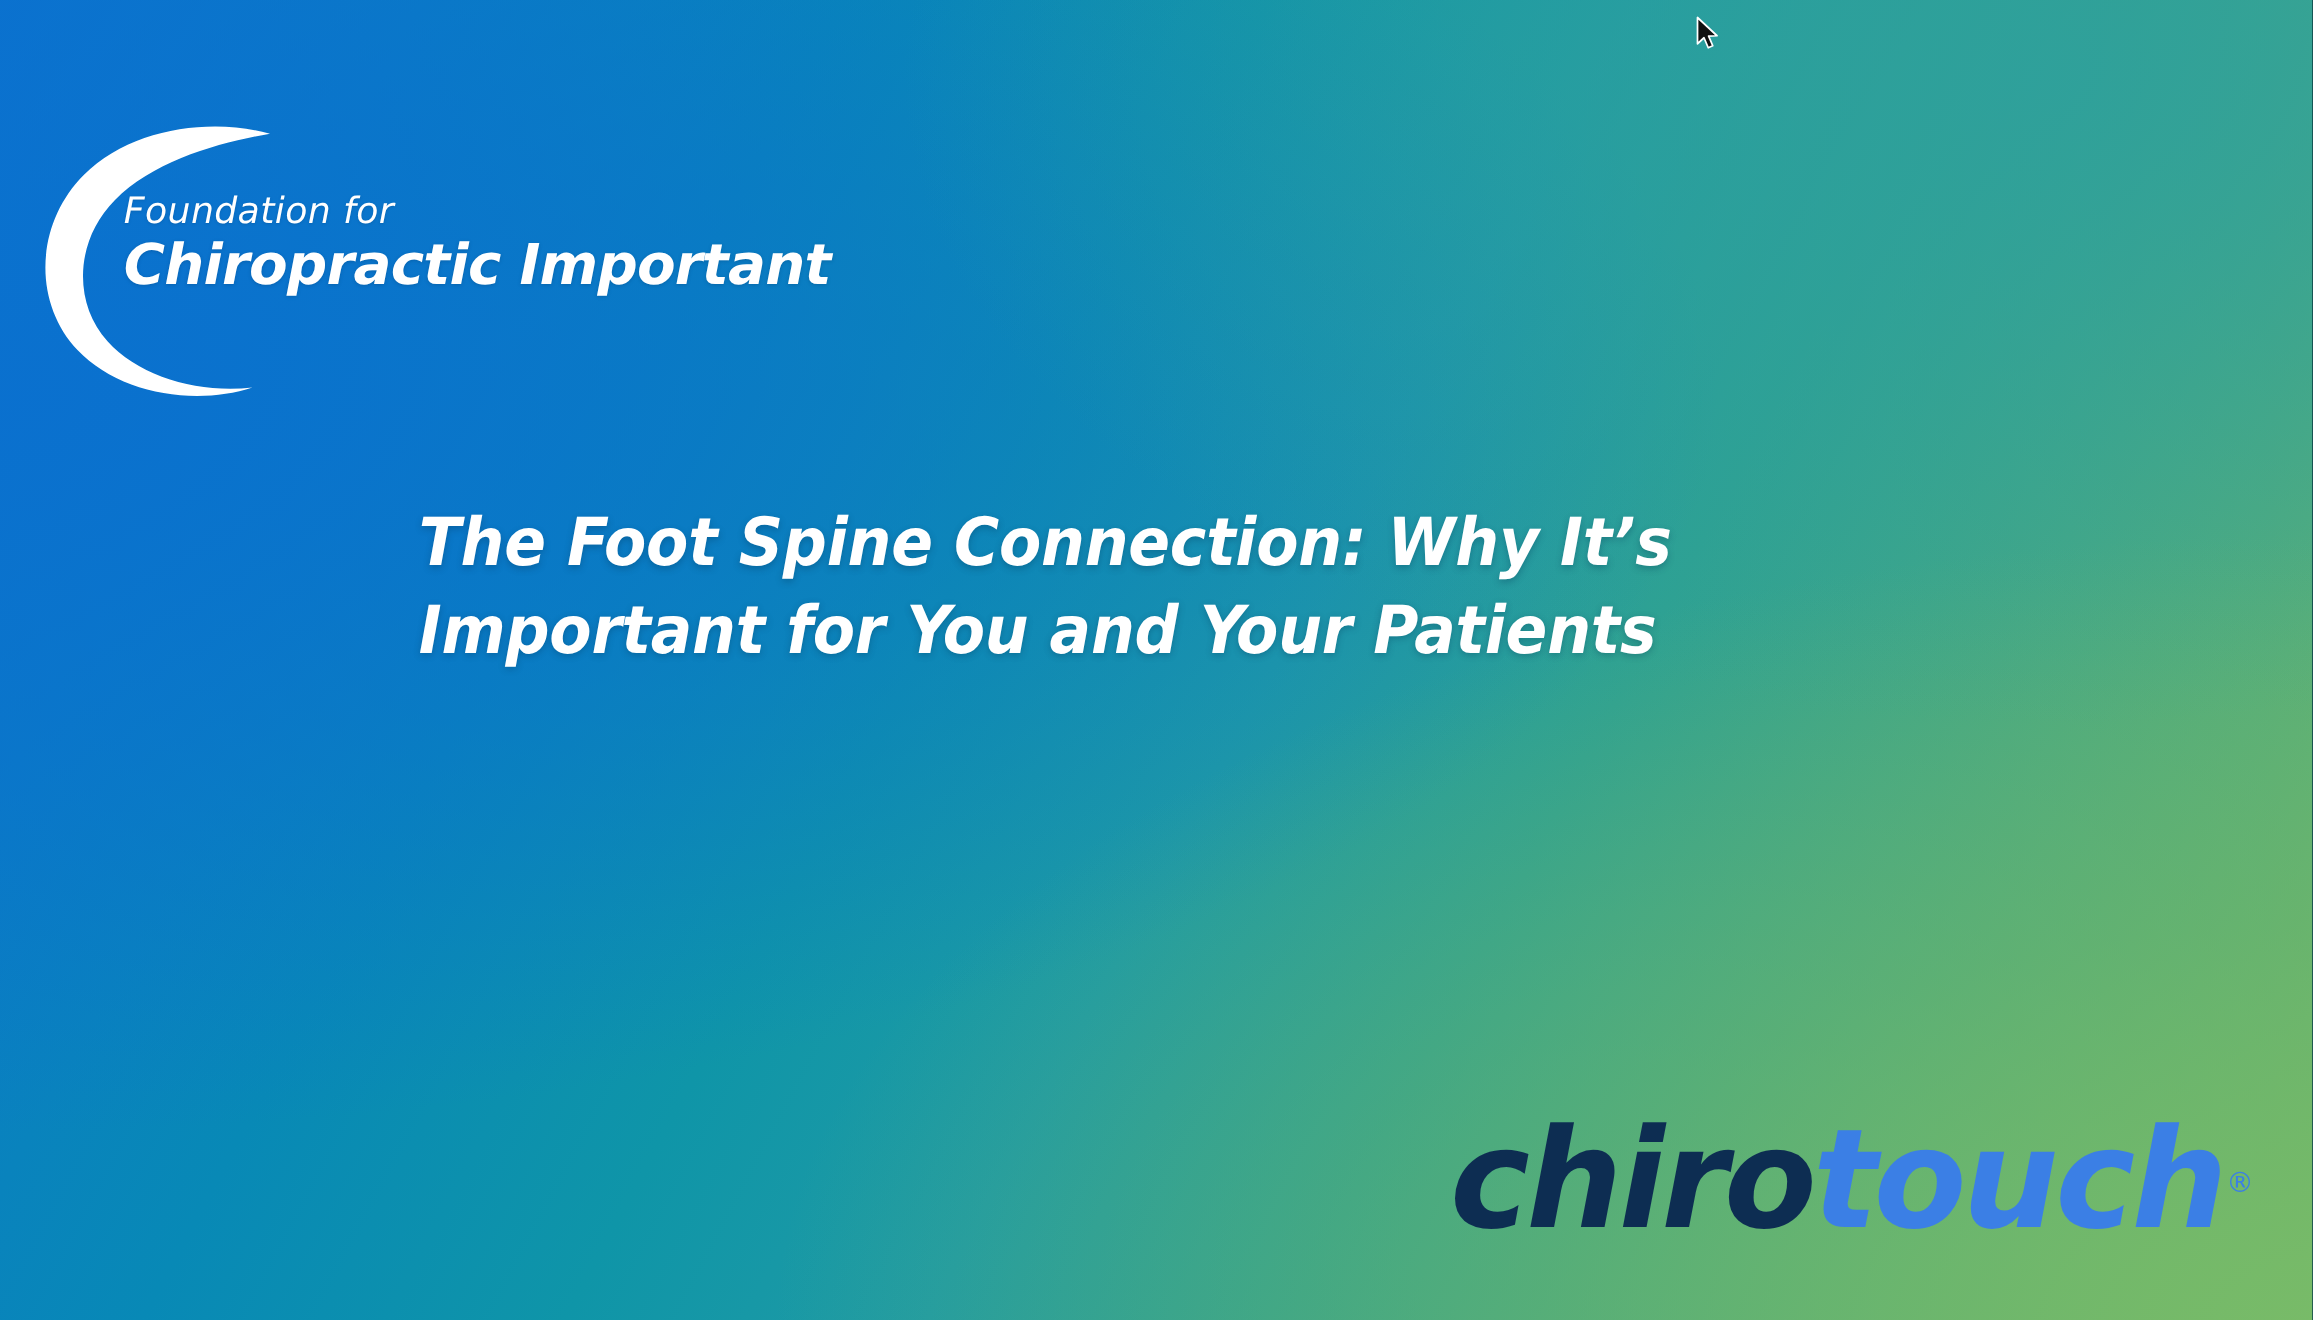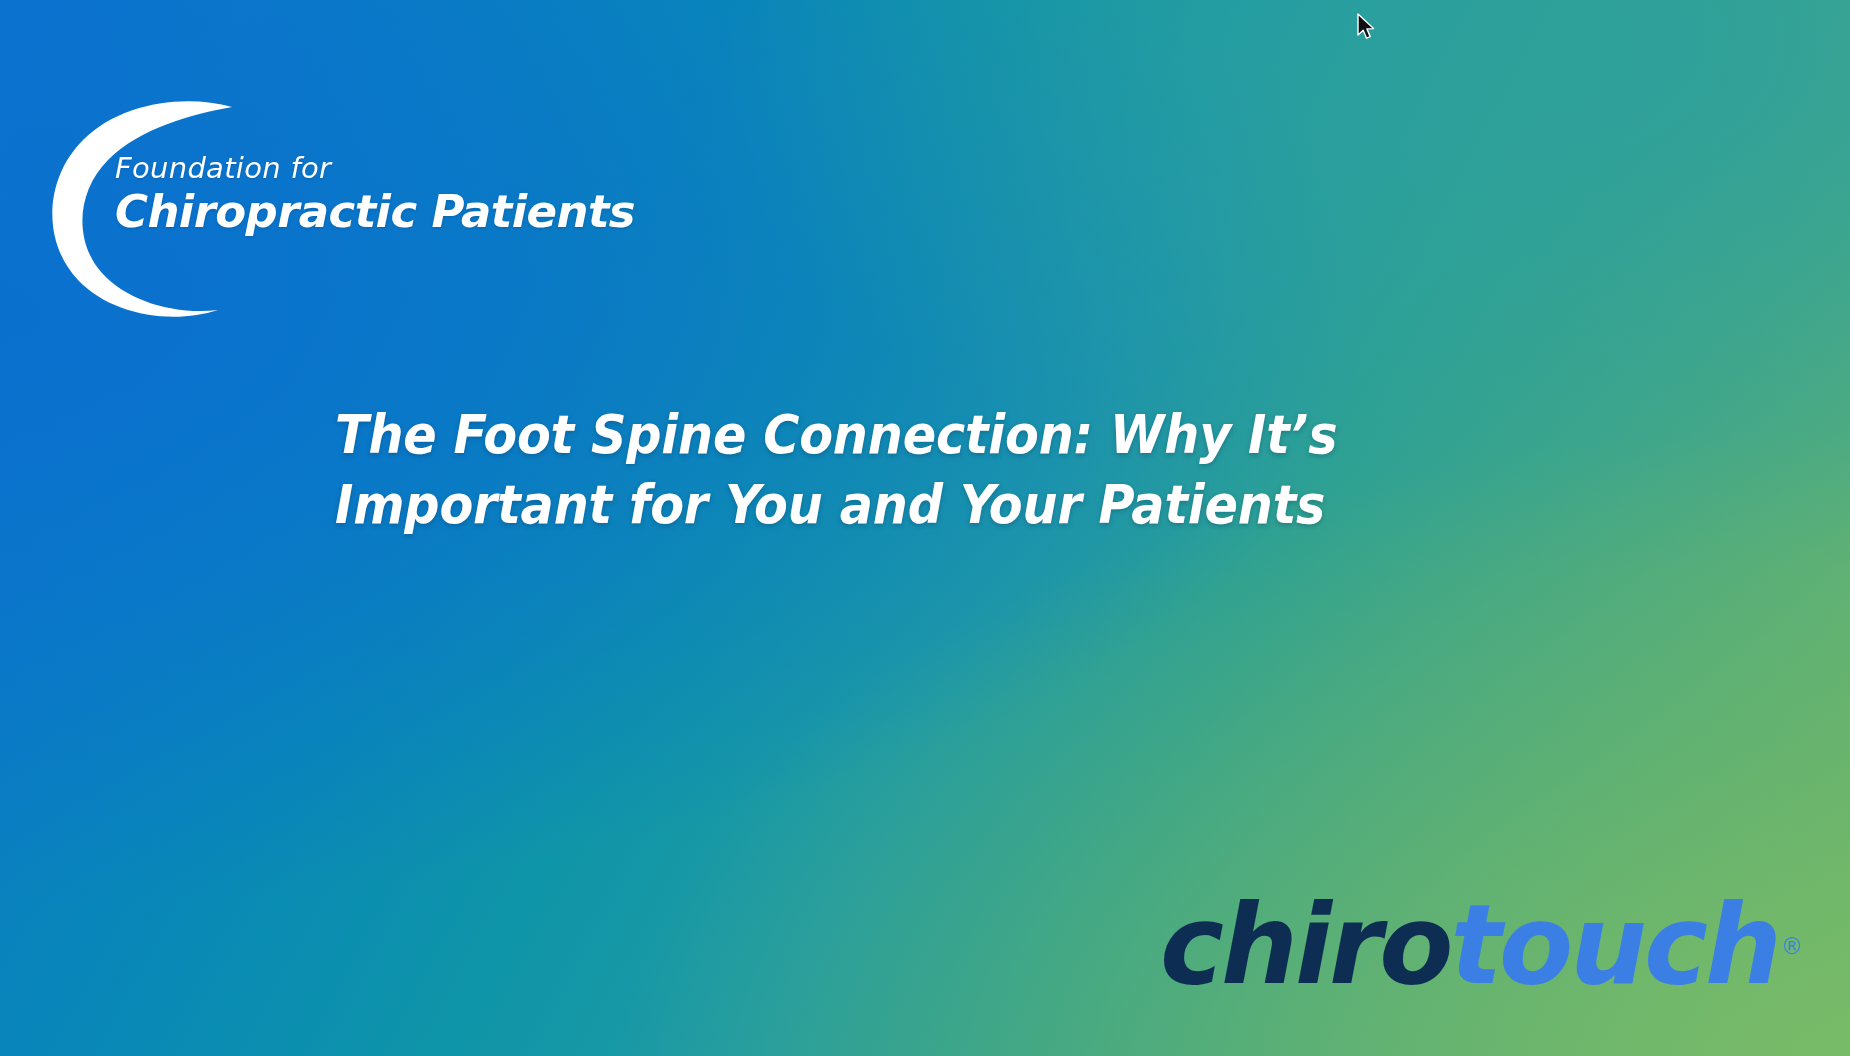--- a/index.html
+++ b/index.html
@@ -50,21 +50,21 @@
     position: absolute;
     inset: 0;
     background: radial-gradient(ellipse 70% 70% at 88% 6%,
         rgba(46,160,157,0.85) 0%,
         rgba(46,160,157,0.0) 70%);
   }
 
   
   .fcp-logo {
     position: absolute;
-    left: 36px;
+    left: 20px;
     top: 96px;
     width: 500px;
     height: 225px;
   }
   .fcp-crescent {
     position: absolute;
     left: 0;
     top: 0;
     width: 215px;
     height: 225px;
@@ -176,21 +176,21 @@
       <path d="M196 11
                C 150 -2, 85 6, 47 44
                C 8 83, 6 146, 42 184
                C 75 219, 136 229, 182 214
                C 140 219, 92 206, 66 177
                C 38 146, 40 96, 72 64
                C 104 32, 156 18, 196 11 Z" fill="#ffffff"></path>
     </svg>
     <div class="fcp-wordmark">
       <div class="fcp-line1">Foundation for</div>
-      <div class="fcp-line2">Chiropractic Patients</div>
+      <div class="fcp-line2">Chiropractic Important</div>
     </div>
   </div>
 
   <div class="slide-title">
     <span class="tl">The Foot Spine Connection: Why It’s</span>
     <span class="tl">Important for You and Your Patients</span>
   </div>
 
   <div class="ct-logo">
     <span class="ct-chiro">chiro</span><span class="ct-touch">touch</span><span class="ct-reg">®</span>

